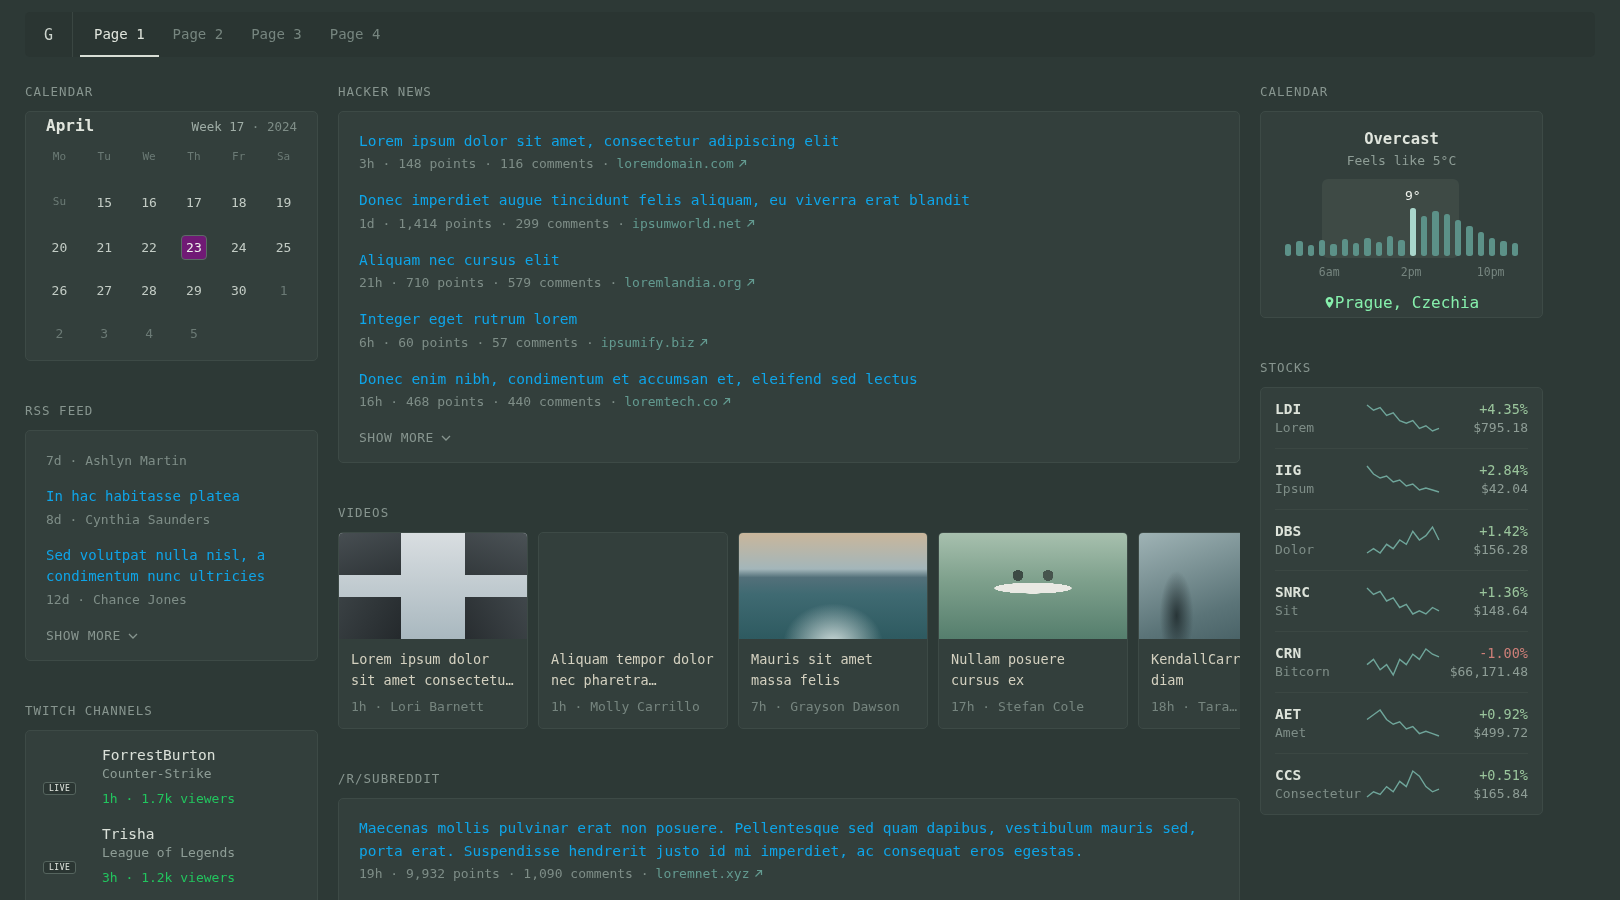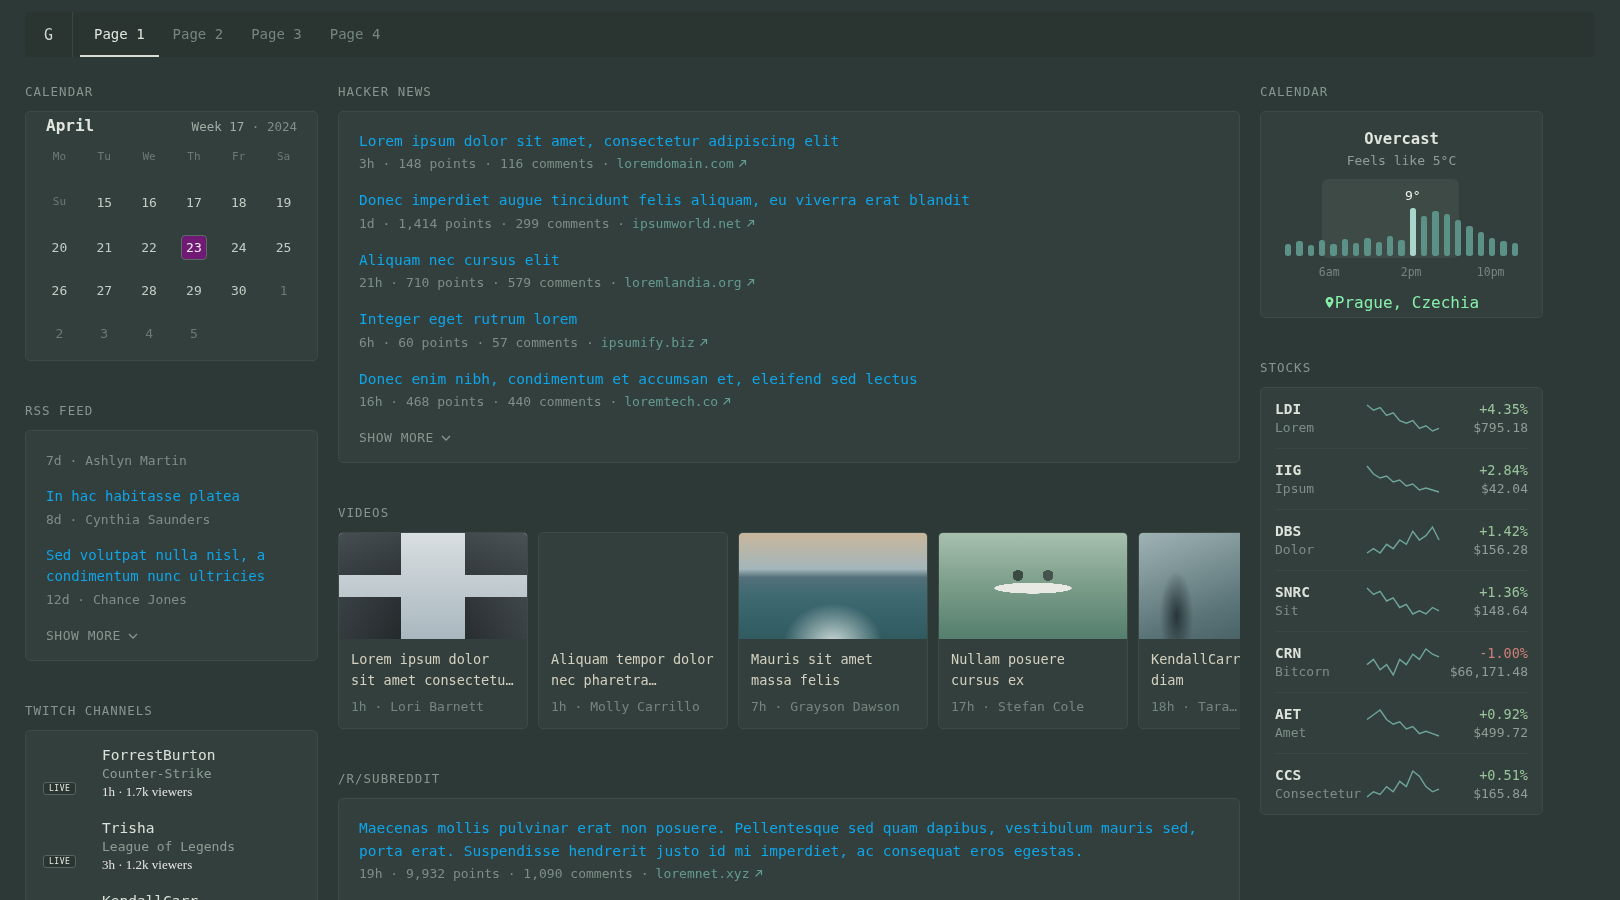--- a/index.html
+++ b/index.html
@@ -59,21 +59,21 @@
   .avatar-wrap { position:relative; width:42px; height:42px; flex:none; }
   .avatar { width:42px; height:42px; border-radius:50%; }
   .avatar-1 { background:linear-gradient(180deg,#7a828c 0%,#565e66 45%,#343b42 100%); }
   .avatar-2 { background:linear-gradient(180deg,#9aa0a4 0%,#6a7074 50%,#3e4448 100%); }
   .avatar-3 { background:linear-gradient(180deg,#cfd5d9 0%,#9aa4ab 55%,#5d676e 100%); }
   .live-badge { position:absolute; left:-3px; bottom:-6px; background:#2a3532;
     border:1px solid #55645e; color:#e3e8e1; font-size:8px; padding:1px 5px;
     border-radius:3px; letter-spacing:.5px; }
   .channel-name { font-size:14.5px; color:#dbe1d9; display:block; }
   .channel-game { font-size:13px; color:#8e9d96; margin-top:3px; }
-  .channel-meta { font-size:13px; color:#e5e5e5; margin-top:3px;font-family:Liberation Serif, serif; }
+  .channel-meta { font-size:13px; color:#22c55e; margin-top:10px; }
 
   
   .videos-row { display:flex; gap:10px; overflow:hidden; }
   .video-card { width:190px; flex:none; background:var(--card,#333f3c);
     border:1px solid var(--border,#3d4a46); border-radius:5px; overflow:hidden; display:block; }
   .thumb { height:106px; }
   .thumb-cross { background:
       linear-gradient(160deg,#474e52,#2e3437) left top / 33% 40% no-repeat,
       linear-gradient(200deg,#4b5256,#33393c) right top / 33% 40% no-repeat,
       linear-gradient(120deg,#3a4144,#24292c) left bottom / 33% 40% no-repeat,

